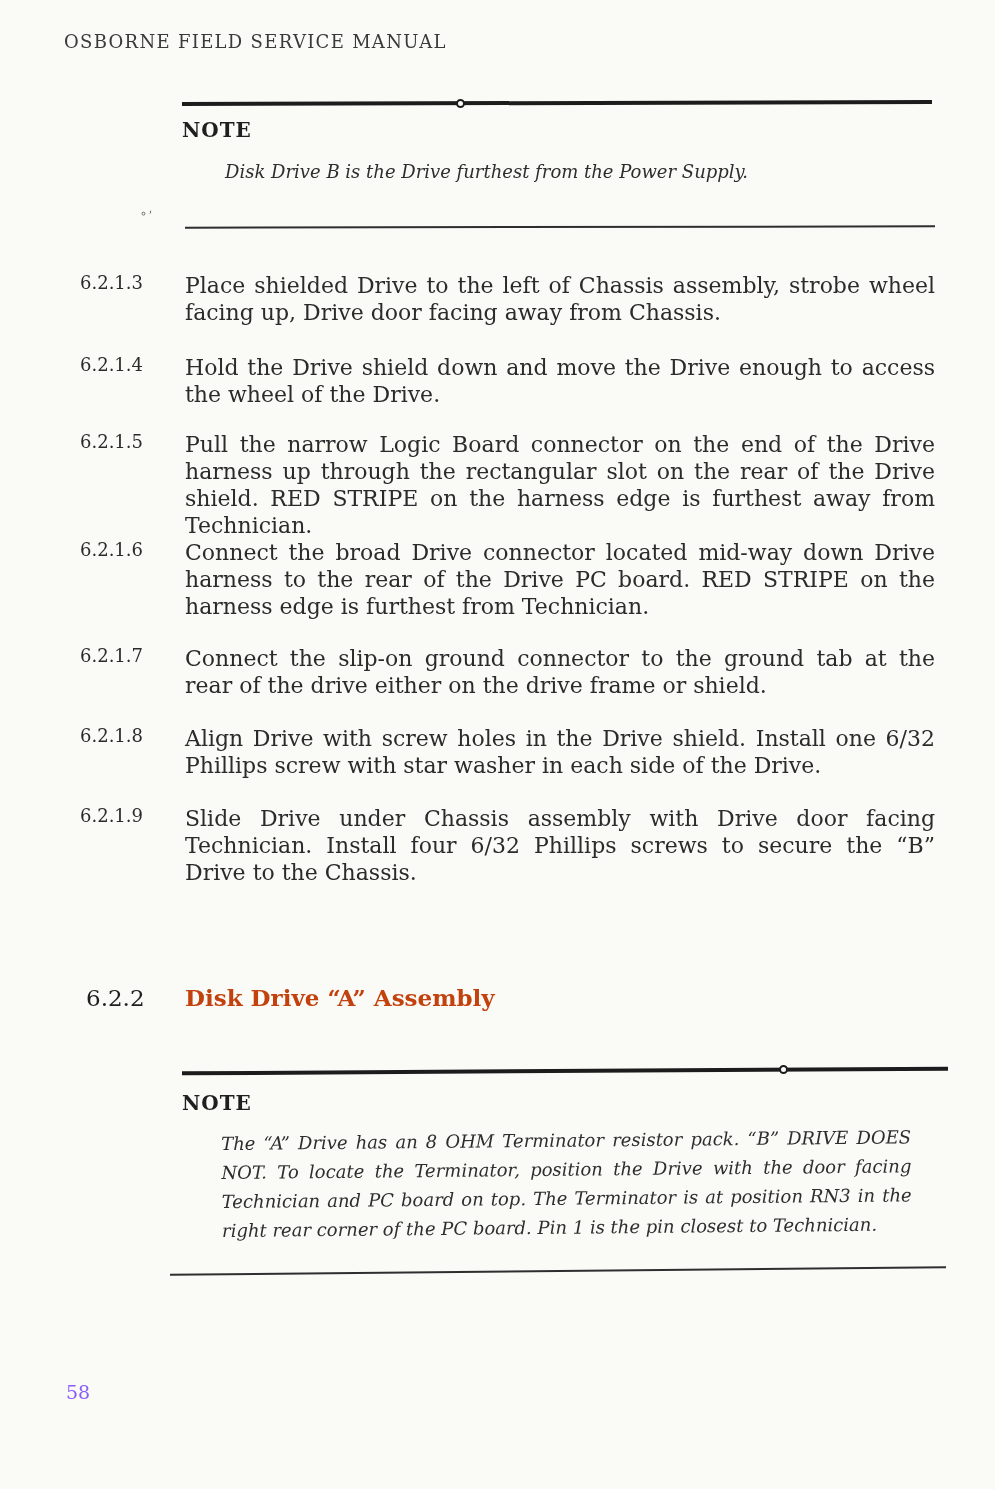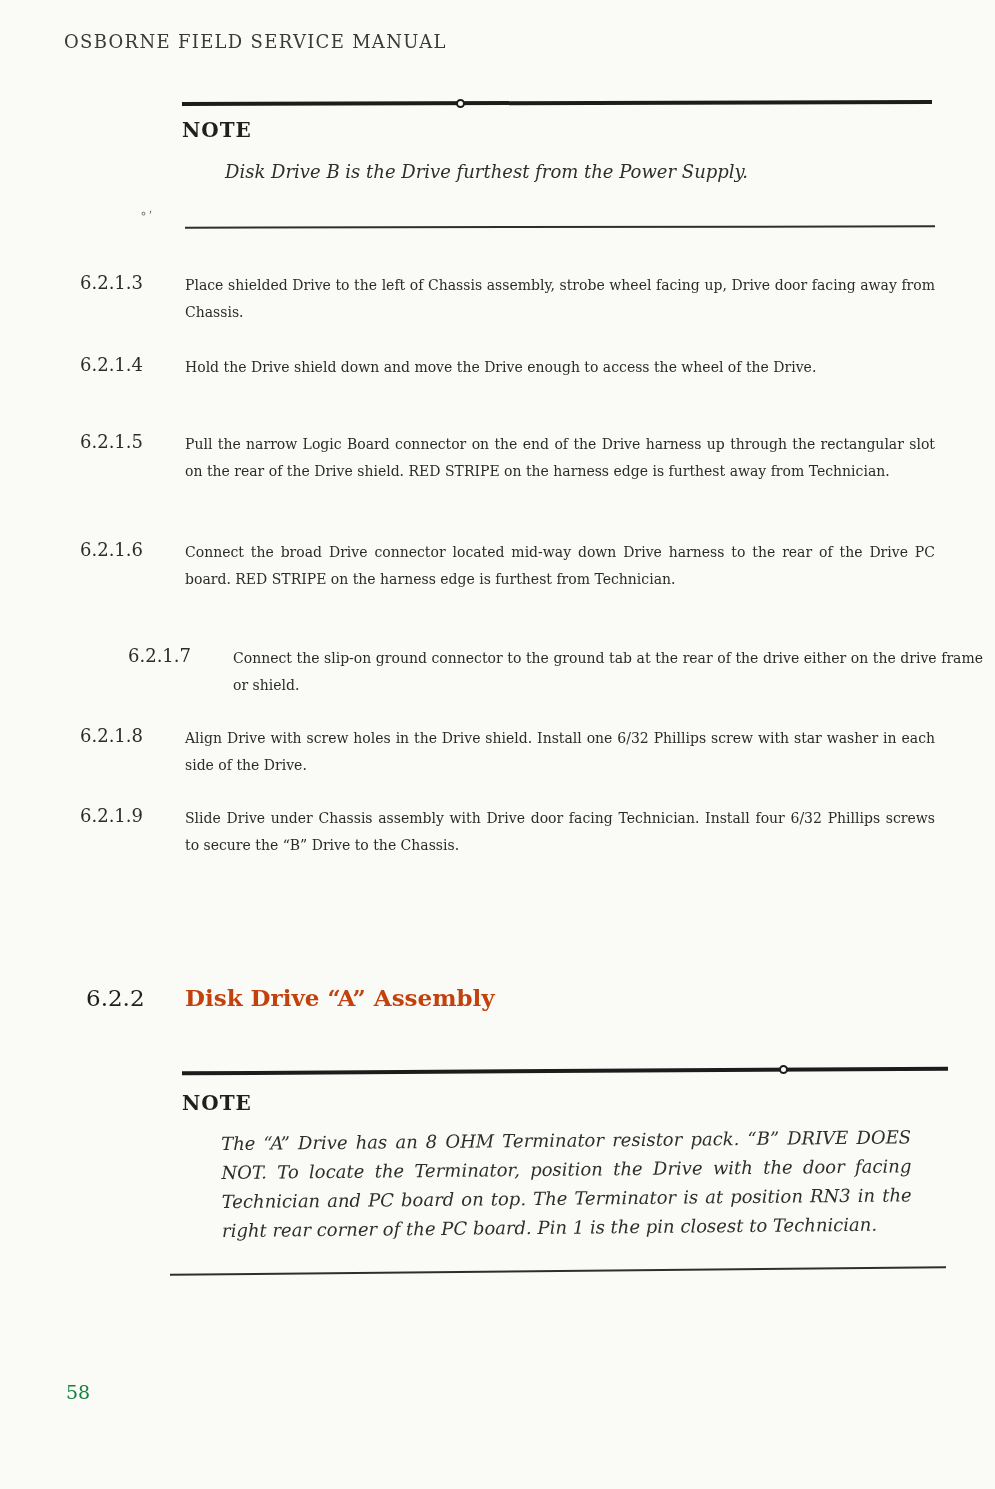--- a/index.html
+++ b/index.html
@@ -32,21 +32,21 @@
     color:#2e2e2e;
   }
 
   .step-row{left:80px;width:856px;}
   .step-num{
     position:absolute;left:0;top:0;
     font-size:18px;color:#2b2b2b;white-space:nowrap;
   }
   .step-text{
     margin-left:105px;width:750px;
-    font-size:14px;line-height:27px;
+    font-size:22px;line-height:27px;
     text-align:justify;color:#2b2b2b;
   }
 
   .section-heading{left:86px;top:984px;}
   .section-num{
     font-weight:normal;font-size:23px;color:#1f1f1f;
     display:inline-block;width:99px;
   }
   .section-title{
     font-weight:bold;font-size:23px;color:#c2410c;
@@ -55,21 +55,21 @@
   .ring{
     width:9px;height:9px;border-radius:50%;
     border:2px solid #1c1c1c;background:#fafaf7;
     box-sizing:border-box;
   }
   .artifact-mark{
     font-size:12px;color:#6b6b6b;letter-spacing:2px;
     transform:rotate(-8deg);
   }
   .page-number{
-    left:66px;top:1381px;font-size:19px;color:#15803d;
+    left:66px;top:1381px;font-size:19px;color:#8b5cf6;
   }
 </style>
 </head>
 <body>
 
 <div class="page">
 
   <div class="abs header">OSBORNE FIELD SERVICE MANUAL</div>
 
   <div class="abs rule-thick" style="left:182px;top:101px;width:750px;transform:rotate(-0.15deg);"></div>
@@ -88,21 +88,21 @@
     <div class="step-text">Hold the Drive shield down and move the Drive enough to access the wheel of the Drive.</div>
   </div>
   <div class="abs step-row" style="top:431px;">
     <span class="step-num">6.2.1.5</span>
     <div class="step-text">Pull the narrow Logic Board connector on the end of the Drive harness up through the rectangular slot on the rear of the Drive shield. RED STRIPE on the harness edge is furthest away from Technician.</div>
   </div>
   <div class="abs step-row" style="top:539px;">
     <span class="step-num">6.2.1.6</span>
     <div class="step-text">Connect the broad Drive connector located mid-way down Drive harness to the rear of the Drive PC board. RED STRIPE on the harness edge is furthest from Technician.</div>
   </div>
-  <div class="abs step-row" style="top:645px;margin-left:48px;">
+  <div class="abs step-row" style="top:645px;">
     <span class="step-num">6.2.1.7</span>
     <div class="step-text">Connect the slip-on ground connector to the ground tab at the rear of the drive either on the drive frame or shield.</div>
   </div>
   <div class="abs step-row" style="top:725px;">
     <span class="step-num">6.2.1.8</span>
     <div class="step-text">Align Drive with screw holes in the Drive shield. Install one 6/32 Phillips screw with star washer in each side of the Drive.</div>
   </div>
   <div class="abs step-row" style="top:805px;">
     <span class="step-num">6.2.1.9</span>
     <div class="step-text">Slide Drive under Chassis assembly with Drive door facing Technician. Install four 6/32 Phillips screws to secure the “B” Drive to the Chassis.</div>

